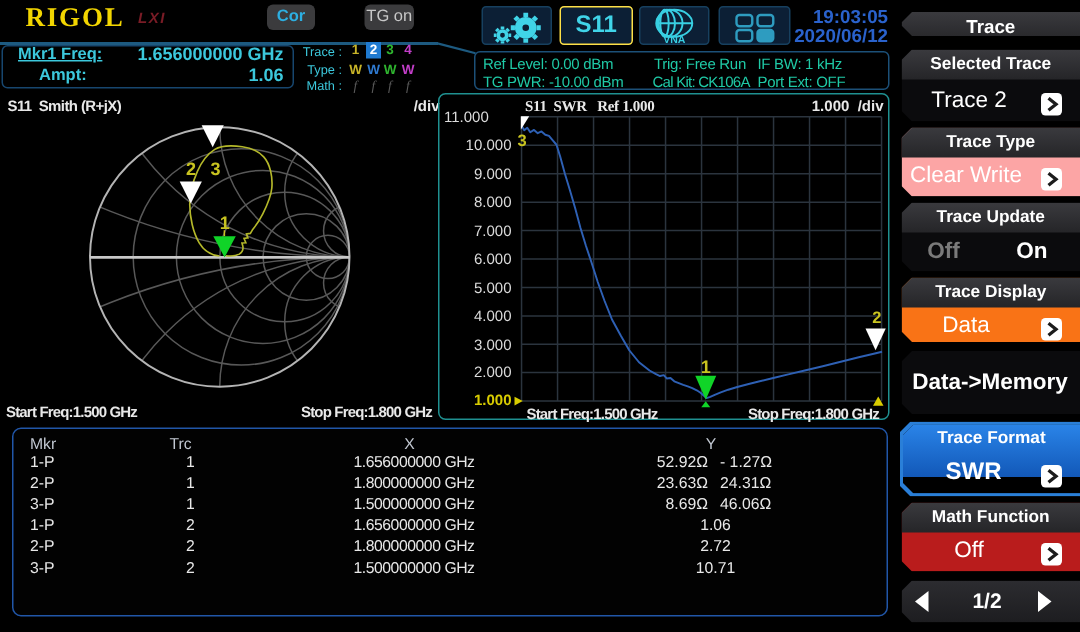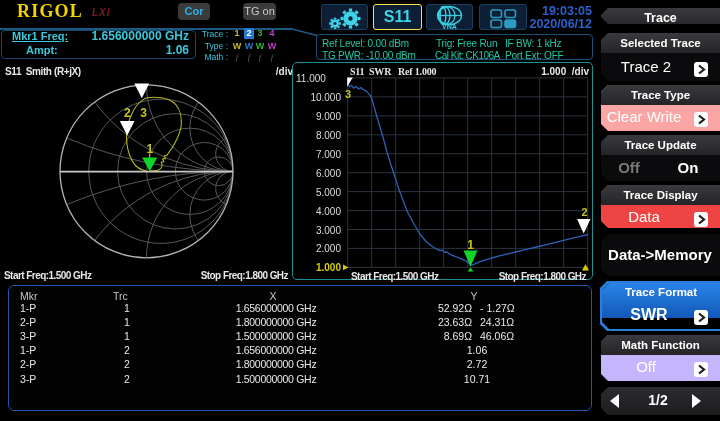--- a/index.html
+++ b/index.html
@@ -245,38 +245,38 @@
     </div>
     <div class="abs" style="left:594px;top:108px;width:100px;text-align:center;font-size:15px;color:#fff;">Clear Write</div>
     <div class="abs" style="left:694px;top:112px;width:14px;height:15px;background:#fff;border-radius:3px;"><svg width="14" height="15">
         <polyline points="5,3.5 10,7.5 5,11.5" stroke="#1c1c1c" stroke-width="2.2" fill="none"></polyline>
       </svg></div>
     <div class="abs" style="left:601px;top:135px;width:119px;height:46px;background:#0b0b0d;clip-path:polygon(7px 0, 100% 0, 100% 100%, 7px 100%, 0 calc(100% - 7px), 0 7px);">
       <div style="height:20px;background:linear-gradient(#3a3a3e,#252528);color:#fff;font-weight:bold;font-size:11.5px;text-align:center;line-height:20px;">Trace Update</div>
     </div>
     <div class="abs" style="left:604px;top:159px;width:50px;text-align:center;font-size:15px;color:#7a7a7a;font-weight:bold;">Off</div>
     <div class="abs" style="left:663px;top:159px;width:50px;text-align:center;font-size:15px;color:#fff;font-weight:bold;">On</div>
-    <div class="abs" style="left:601px;top:185px;width:119px;height:43px;background:#ef4444;clip-path:polygon(7px 0, 100% 0, 100% 100%, 7px 100%, 0 calc(100% - 7px), 0 7px);">
+    <div class="abs" style="left:601px;top:185px;width:119px;height:43px;background:#f97316;clip-path:polygon(7px 0, 100% 0, 100% 100%, 7px 100%, 0 calc(100% - 7px), 0 7px);">
       <div style="height:20px;background:linear-gradient(#3a3a3e,#252528);color:#fff;font-weight:bold;font-size:11.5px;text-align:center;line-height:20px;">Trace Display</div>
     </div>
     <div class="abs" style="left:599px;top:208px;width:90px;text-align:center;font-size:15px;color:#fff;">Data</div>
     <div class="abs" style="left:694px;top:212px;width:14px;height:15px;background:#fff;border-radius:3px;"><svg width="14" height="15">
         <polyline points="5,3.5 10,7.5 5,11.5" stroke="#1c1c1c" stroke-width="2.2" fill="none"></polyline>
       </svg></div>
     <div class="abs" style="left:601px;top:234px;width:119px;height:42px;background:#0b0b0d;clip-path:polygon(7px 0, 100% 0, 100% 100%, 7px 100%, 0 calc(100% - 7px), 0 7px);"></div>
     <div class="abs" style="left:601px;top:246px;width:118px;text-align:center;font-size:15px;color:#fff;font-weight:bold;">Data-&gt;Memory</div>
     <div class="abs" style="left:600px;top:281px;width:120px;height:50px;background:#2a7fd8;clip-path:polygon(7px 0, 100% 0, 100% 100%, 7px 100%, 0 calc(100% - 7px), 0 7px);"></div>
     <div class="abs" style="left:602px;top:283px;width:118px;height:46px;background:#000;clip-path:polygon(7px 0, 100% 0, 100% 100%, 7px 100%, 0 calc(100% - 7px), 0 7px);">
       <div style="height:35px;background:linear-gradient(#2a84e8,#1258b8);color:#fff;font-weight:bold;font-size:11.5px;text-align:center;line-height:19px;">Trace Format</div>
     </div>
     <div class="abs" style="left:604px;top:306px;width:90px;text-align:center;font-size:16px;color:#fff;font-weight:bold;">SWR</div>
     <div class="abs" style="left:694px;top:310px;width:14px;height:15px;background:#fff;border-radius:3px;"><svg width="14" height="15">
         <polyline points="5,3.5 10,7.5 5,11.5" stroke="#1c1c1c" stroke-width="2.2" fill="none"></polyline>
       </svg></div>
-    <div class="abs" style="left:601px;top:335px;width:119px;height:46px;background:#c4b5fd;clip-path:polygon(7px 0, 100% 0, 100% 100%, 7px 100%, 0 calc(100% - 7px), 0 7px);">
+    <div class="abs" style="left:601px;top:335px;width:119px;height:46px;background:#b91c1c;clip-path:polygon(7px 0, 100% 0, 100% 100%, 7px 100%, 0 calc(100% - 7px), 0 7px);">
       <div style="height:20px;background:linear-gradient(#3a3a3e,#252528);color:#fff;font-weight:bold;font-size:11.5px;text-align:center;line-height:20px;">Math Function</div>
     </div>
     <div class="abs" style="left:601px;top:358px;width:90px;text-align:center;font-size:15px;color:#fff;">Off</div>
     <div class="abs" style="left:694px;top:362px;width:14px;height:15px;background:#fff;border-radius:3px;"><svg width="14" height="15">
         <polyline points="5,3.5 10,7.5 5,11.5" stroke="#1c1c1c" stroke-width="2.2" fill="none"></polyline>
       </svg></div>
     <div class="abs" style="left:601px;top:387px;width:119px;height:28px;background:linear-gradient(#2c2c30,#1d1d20);clip-path:polygon(7px 0, 100% 0, 100% 100%, 7px 100%, 0 calc(100% - 7px), 0 7px);"></div>
     <div class="abs" style="left:610px;top:394px;width:0;height:0;border-top:7px solid transparent;border-bottom:7px solid transparent;border-right:9px solid #fff;"></div>
     <div class="abs" style="left:692px;top:394px;width:0;height:0;border-top:7px solid transparent;border-bottom:7px solid transparent;border-left:9px solid #fff;"></div>
     <div class="abs" style="left:628px;top:392px;width:60px;text-align:center;font-size:14px;color:#fff;font-weight:bold;">1/2</div>

